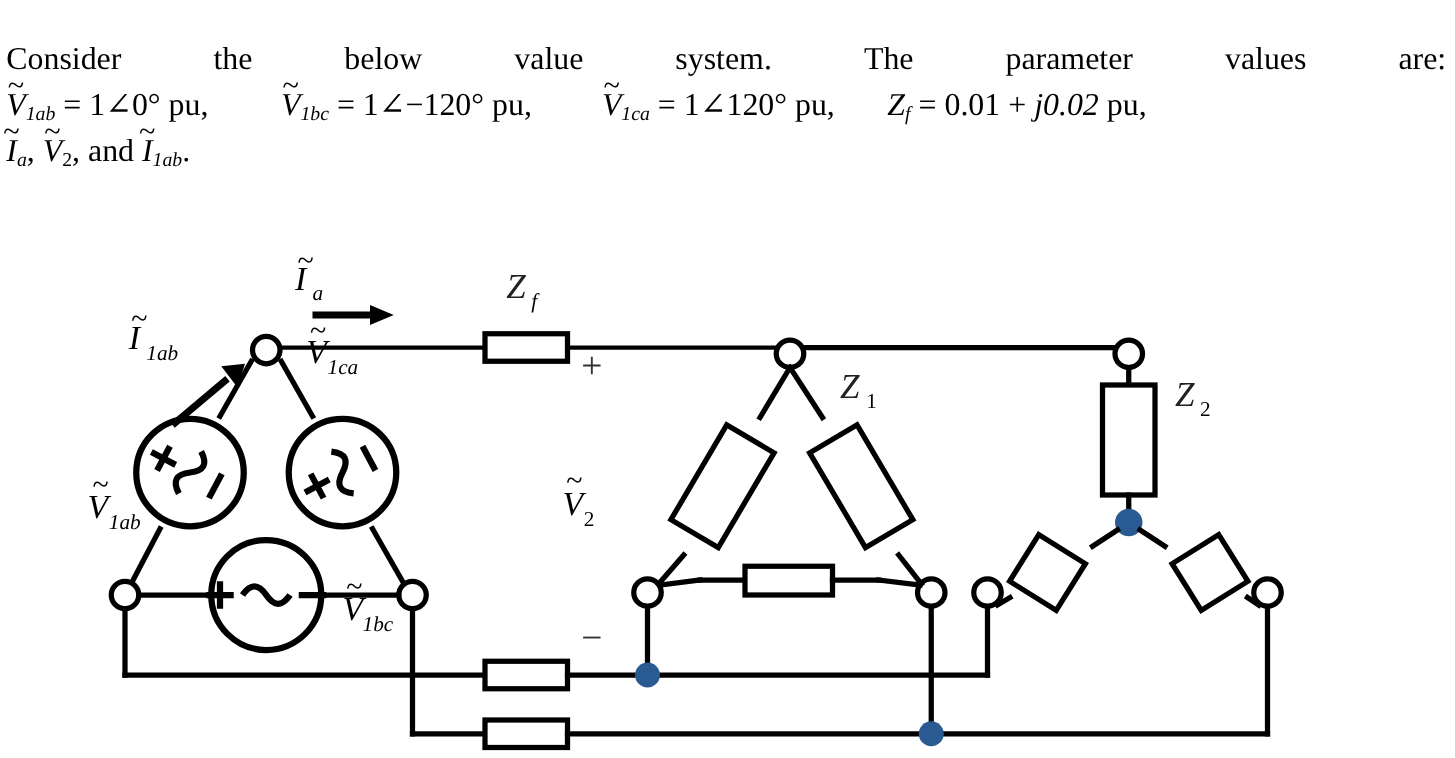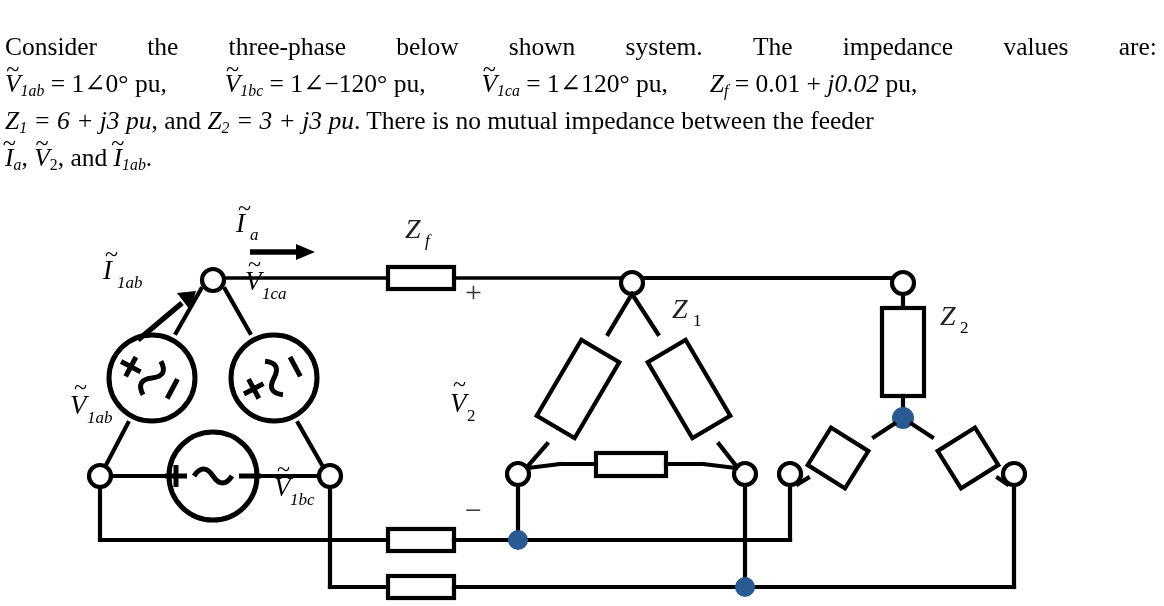--- a/index.html
+++ b/index.html
@@ -115,41 +115,34 @@
 <body>
 
 <div id="page">
 
   <div class="statement">
 
     <span class="line">
       <span class="just">
         <span class="seg">Consider</span>
         <span class="seg">the</span>
-        <span class="seg">three-phase</span>
         <span class="seg">below</span>
-        <span class="seg">shown</span>
+        <span class="seg">value</span>
         <span class="seg">system.</span>
         <span class="seg">The</span>
-        <span class="seg">impedance</span>
+        <span class="seg">parameter</span>
         <span class="seg">values</span>
         <span class="seg">are:</span>
       </span>
     </span>
 
     <span class="line">
       <span class="seg"><span class="mvar"><span class="tilde">~</span><span>V</span></span><sub>1ab</sub> <span class="nrm">= 1</span><span class="ang">∠</span><span class="nrm">0°</span> <span class="nrm">pu</span><span class="nrm">,</span></span><span class="sp-a"></span><span class="seg"><span class="mvar"><span class="tilde">~</span><span>V</span></span><sub>1bc</sub> <span class="nrm">= 1</span><span class="ang">∠</span><span class="nrm">−120°</span> <span class="nrm">pu</span><span class="nrm">,</span></span><span class="sp-b"></span><span class="seg"><span class="mvar"><span class="tilde">~</span><span>V</span></span><sub>1ca</sub> <span class="nrm">= 1</span><span class="ang">∠</span><span class="nrm">120°</span> <span class="nrm">pu</span><span class="nrm">,</span></span><span class="sp-c"></span><span class="seg"><i class="v">Z</i><sub>f</sub> <span class="nrm">= 0.01 +</span> <i class="v">j0.02</i> <span class="nrm">pu</span><span class="nrm">,</span></span>
     </span>
 
-    <span class="line">
-      <i class="v">Z</i><sub>1</sub>
-      <i class="v">= 6 + j3 pu</i><span class="nrm">, and</span>
-      <i class="v">Z</i><sub>2</sub>
-      <i class="v">= 3 + j3 pu</i><span class="nrm">.  There is no mutual impedance between the feeder</span>
-    </span>
 
     <span class="line">
       <span class="mvar"><span class="tilde">~</span><span>I</span></span><sub>a</sub><span class="nrm">,</span>
       <span class="mvar"><span class="tilde">~</span><span>V</span></span><sub class="up">2</sub><span class="nrm">, and</span>
       <span class="mvar"><span class="tilde">~</span><span>I</span></span><sub>1ab</sub><span class="nrm">.</span>
     </span>
 
   </div>
 
   <svg id="circuit" width="1164" height="416" viewBox="0 0 1164 416">

